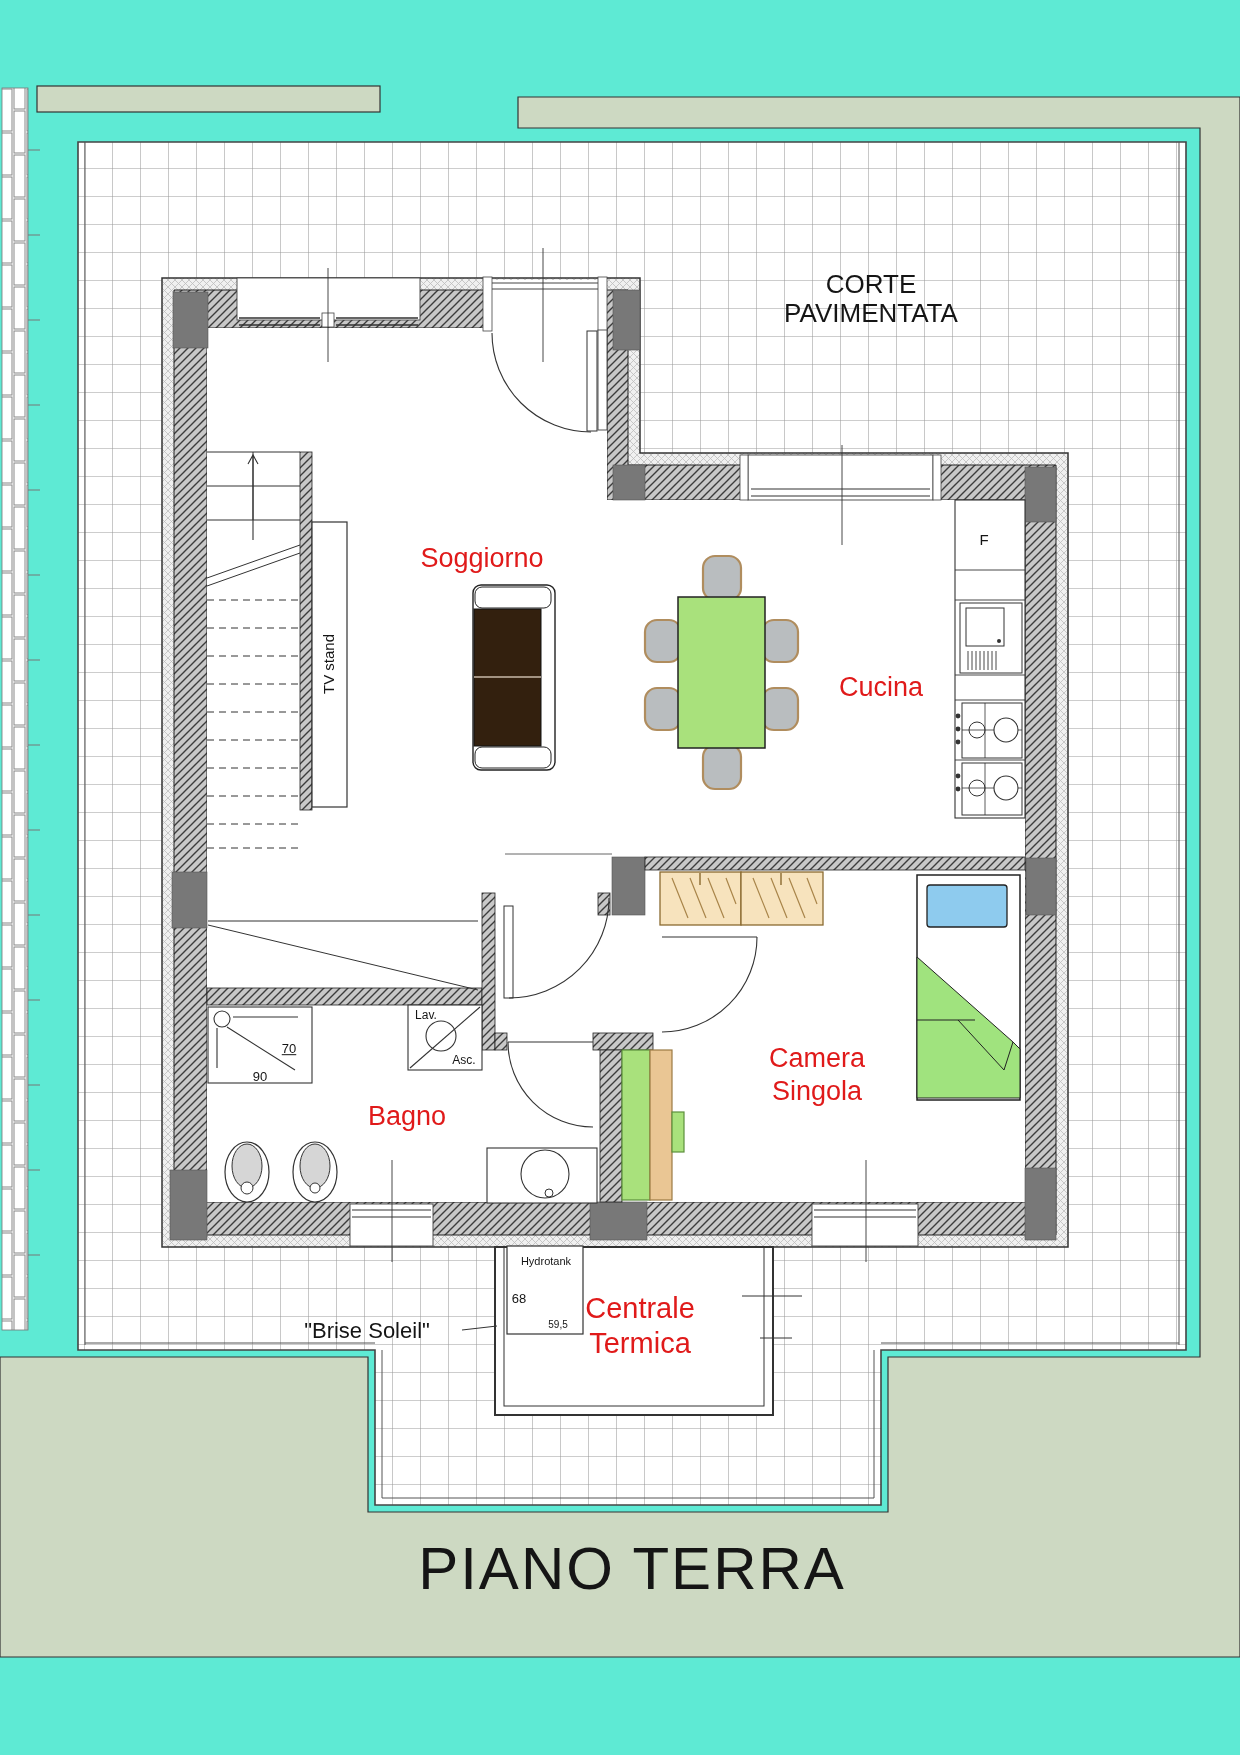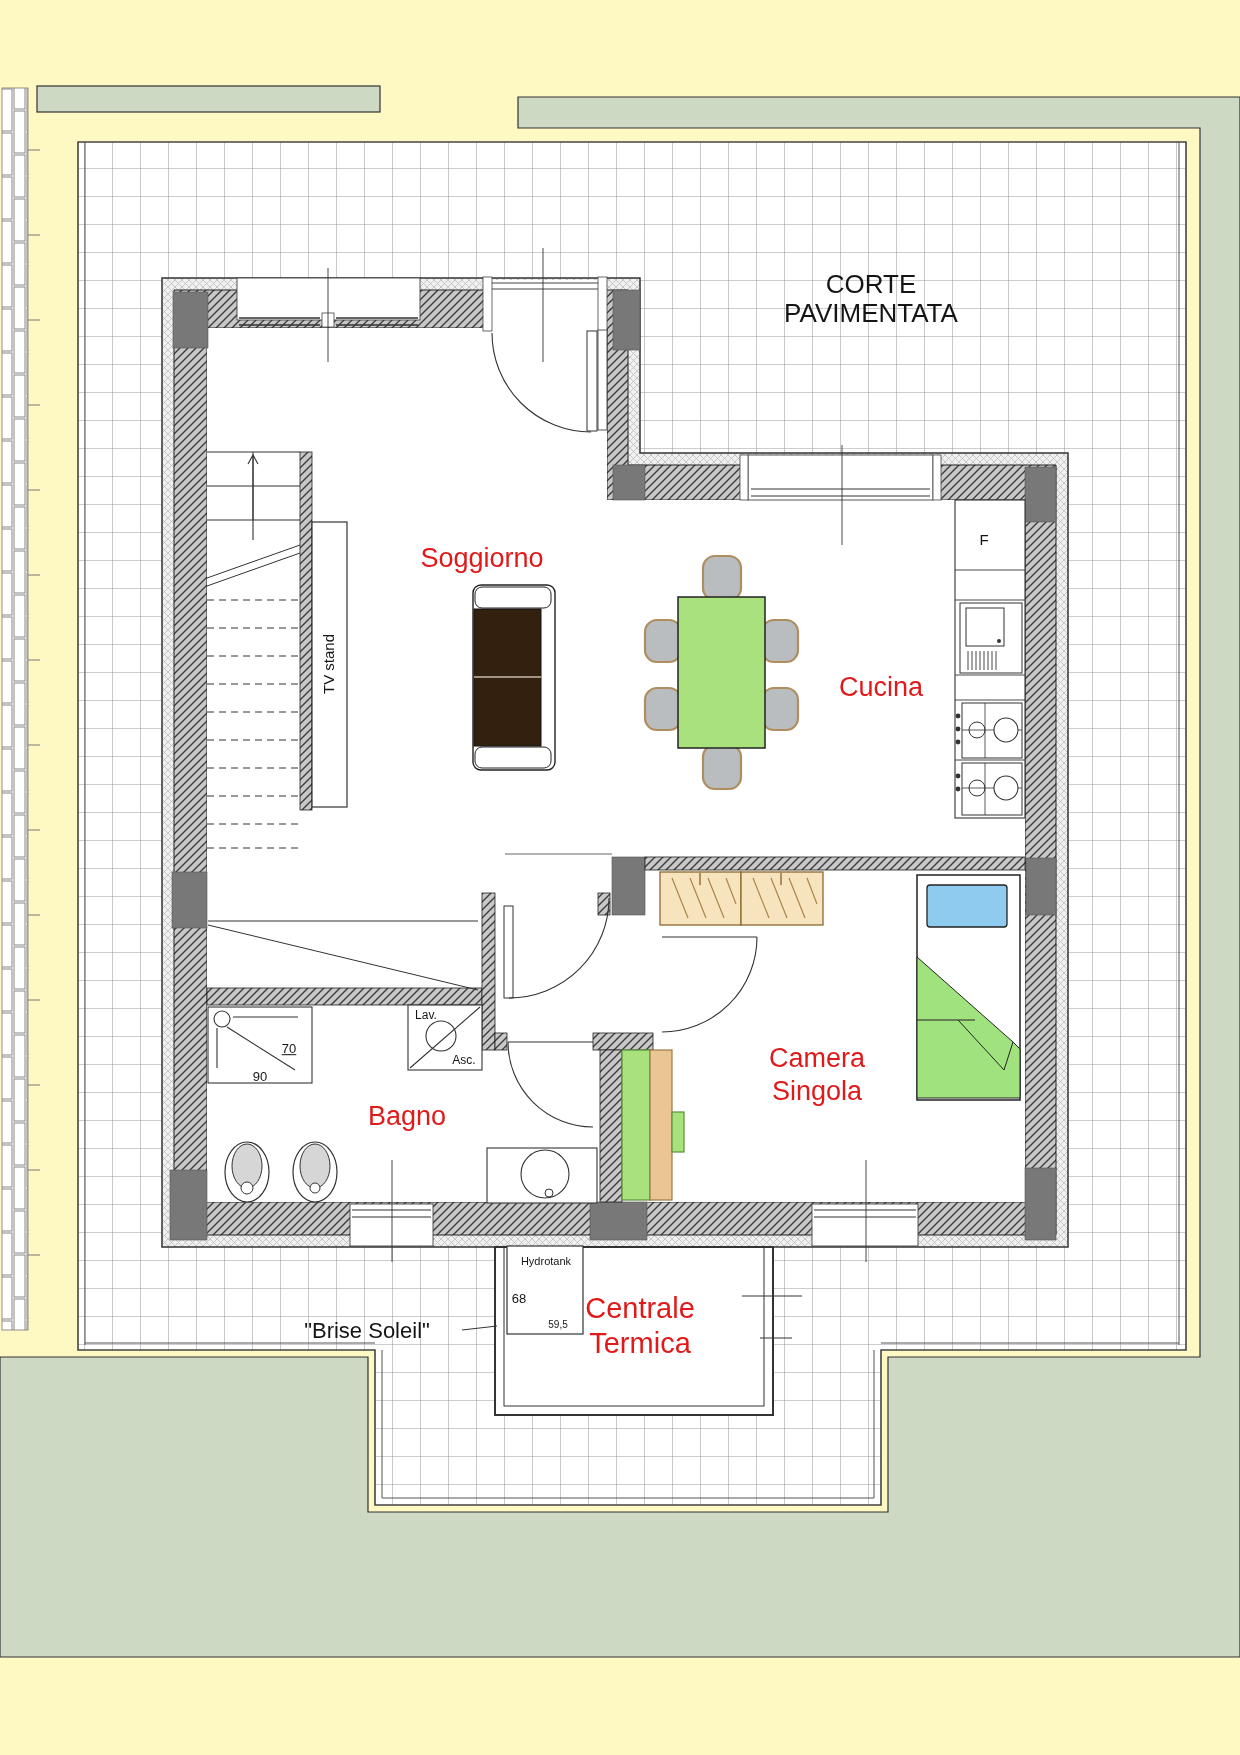--- a/index.html
+++ b/index.html
@@ -1,16 +1,16 @@
 <!DOCTYPE html>
 <html><head>
 <meta charset="utf-8">
 <style>
   html,body{margin:0;padding:0;background:#fff;}
-  .plan{position:relative;width:1240px;height:1755px;background:#fef9c3;
+  .plan{position:relative;width:1240px;height:1755px;background:#5eead4;
         font-family:"Liberation Sans",sans-serif;overflow:hidden;}
   .plan svg{position:absolute;left:0;top:0;}
   .label{position:absolute;transform:translate(-50%,-50%);white-space:pre;
          line-height:1.05;color:#151515;text-align:center;}
   .label.red{color:#e01a1a;}
   .label.rot{transform:translate(-50%,-50%) rotate(-90deg);}
 </style>
 </head>
 <body>
 
@@ -267,14 +267,15 @@
 <div class="label" style="left:426px;top:1015px;font-size:12px;">Lav.</div>
 <div class="label" style="left:464px;top:1060px;font-size:12px;text-align:center;">Asc.</div>
 <div class="label" style="left:289px;top:1049px;font-size:13px;text-decoration:underline;">70</div>
 <div class="label" style="left:260px;top:1077px;font-size:13px;">90</div>
 <div class="label" style="left:546px;top:1262px;font-size:11px;">Hydrotank</div>
 <div class="label" style="left:519px;top:1299px;font-size:13px;">68</div>
 <div class="label" style="left:558px;top:1325px;font-size:10px;">59,5</div>
 
 <div class="label" style="left:367px;top:1331px;font-size:22px;">"Brise Soleil"</div>
 
+<div class="label" style="left:632px;top:1568px;font-size:60px;letter-spacing:2px;">PIANO TERRA</div>
 
 </div>
 
 </body></html>

